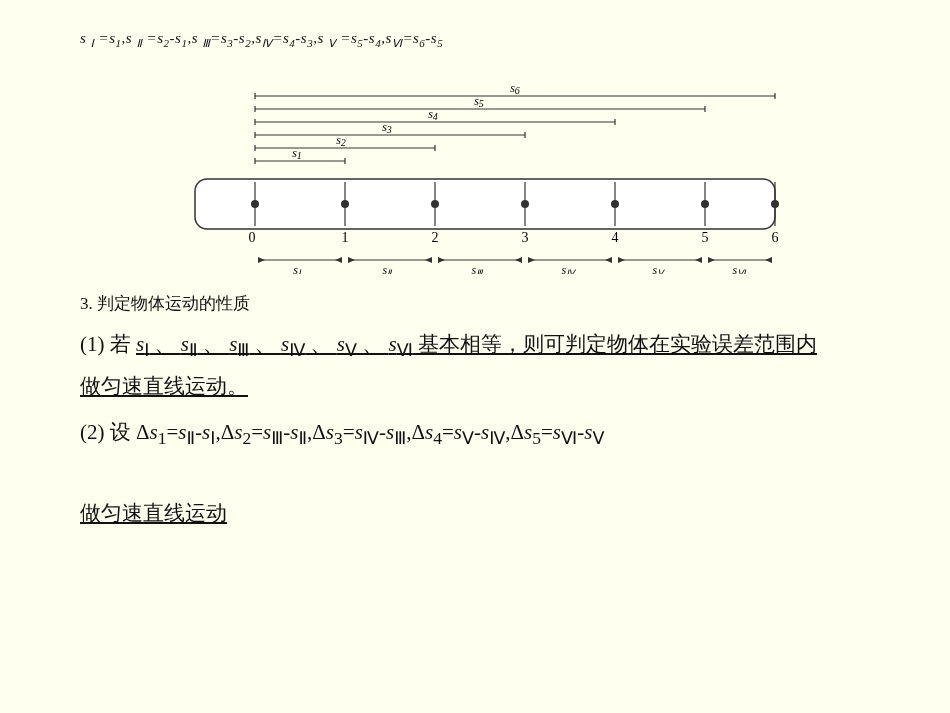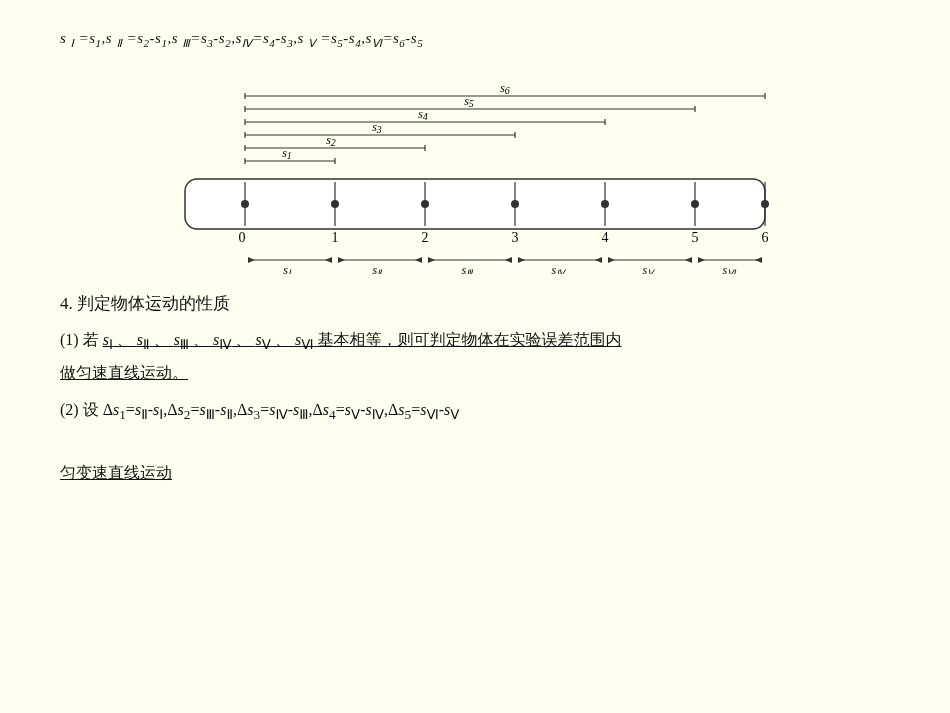--- a/index.html
+++ b/index.html
@@ -6,21 +6,21 @@
     body {
       width: 950px;
       height: 713px;
       background: #fffff0;
       font-family: "Times New Roman", "SimSun", serif;
       font-size: 16px;
       color: #111;
       overflow: hidden;
     }
     .page {
-      padding: 30px 60px 20px 60px;
+      padding: 30px 60px 20px 80px;
     }
     .formula-line {
       font-size: 15px;
       margin-bottom: 14px;
       font-style: italic;
       letter-spacing: 0.5px;
     }
     .diagram-container {
       margin: 0 auto 18px auto;
       width: 640px;
@@ -30,21 +30,21 @@
       width: 640px;
       height: 210px;
     }
     .section-title {
       font-size: 17px;
       margin-bottom: 10px;
       font-weight: normal;
       font-style: normal;
     }
     .paragraph {
-      font-size: 16px;
+      font-size: 21px;
       margin-bottom: 8px;
       line-height: 1.85;
     }
   </style>
 </head>
 <body>
 
 <div class="page">
 
   <div class="formula-line">
@@ -143,26 +143,26 @@
 
       <polygon points="453,193 460,196 453,199" fill="#333"></polygon>
       <polygon points="537,193 530,196 537,199" fill="#333"></polygon>
 
       <polygon points="543,193 550,196 543,199" fill="#333"></polygon>
       <polygon points="607,193 600,196 607,199" fill="#333"></polygon>
     </svg>
   </div>
 
   <div class="section-title">
-    4. 判定物体运动的性质
+    3. 判定物体运动的性质
   </div>
 
   <div class="paragraph">
     (1) 若 <span style="text-decoration:underline"><i>s</i><sub>Ⅰ</sub> 、 <i>s</i><sub>Ⅱ</sub> 、 <i>s</i><sub>Ⅲ</sub> 、 <i>s</i><sub>Ⅳ</sub> 、 <i>s</i><sub>Ⅴ</sub> 、 <i>s</i><sub>Ⅵ</sub> 基本相等，则可判定物体在实验误差范围内<br>做匀速直线运动。</span>
   </div>
 
   <div class="paragraph">
     (2) 设 Δ<i>s</i><sub>1</sub>=<i>s</i><sub>Ⅱ</sub>-<i>s</i><sub>Ⅰ</sub>,Δ<i>s</i><sub>2</sub>=<i>s</i><sub>Ⅲ</sub>-<i>s</i><sub>Ⅱ</sub>,Δ<i>s</i><sub>3</sub>=<i>s</i><sub>Ⅳ</sub>-<i>s</i><sub>Ⅲ</sub>,Δ<i>s</i><sub>4</sub>=<i>s</i><sub>Ⅴ</sub>-<i>s</i><sub>Ⅳ</sub>,Δ<i>s</i><sub>5</sub>=<i>s</i><sub>Ⅵ</sub>-<i>s</i><sub>Ⅴ</sub><br>
     <br>
-    <span style="text-decoration:underline">匀变速直线运动</span>
+    <span style="text-decoration:underline">做匀速直线运动</span>
   </div>
 
 </div>
 
 </body></html>

